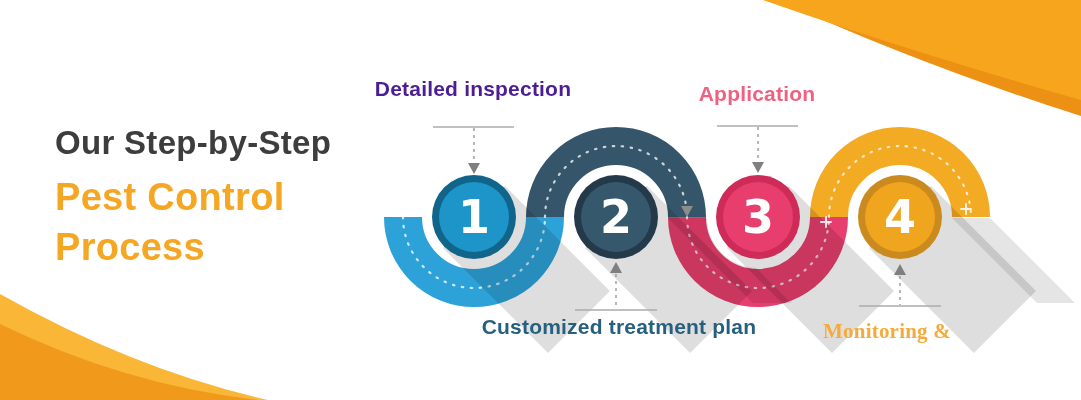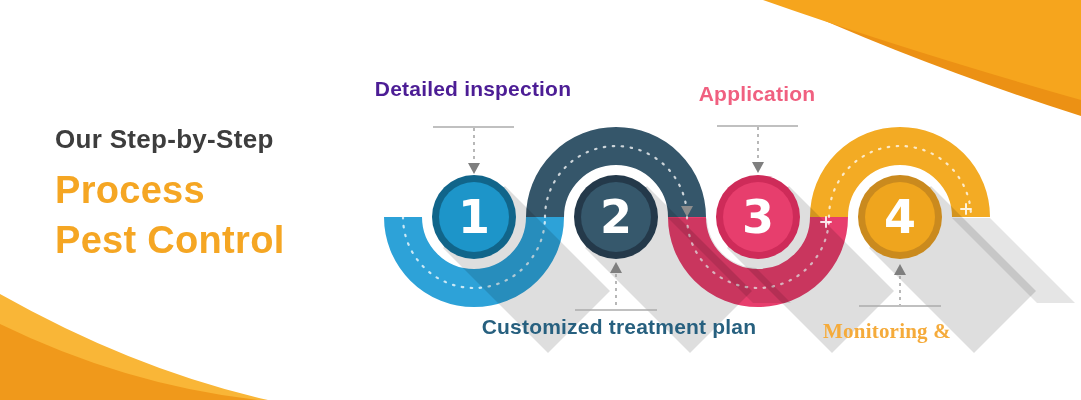--- a/index.html
+++ b/index.html
@@ -9,21 +9,21 @@
     background:#ffffff;
     overflow:hidden;
     font-family:"Liberation Sans",sans-serif;
   }
   .canvas svg{position:absolute;left:0;top:0;}
   .title{
     position:absolute;left:55px;top:126px;
     line-height:1;
   }
   .title .t1{
-    font-size:26px;font-weight:600;color:#3D3D3D;letter-spacing:.3px;
+    font-size:33px;font-weight:600;color:#3D3D3D;letter-spacing:.3px;
     margin-bottom:13px;
   }
   .title .t2{
     font-size:38px;font-weight:700;color:#F5A623;letter-spacing:.3px;
     line-height:50px;
   }
   .step-label{
     position:absolute;width:300px;text-align:center;
     font-size:21px;font-weight:600;line-height:22px;letter-spacing:.2px;
   }
@@ -115,22 +115,22 @@
     </g>
     <g>
       <polygon points="894,275 906,275 900,264" fill="#7F7F7F"></polygon>
       <line x1="900" y1="276" x2="900" y2="305" stroke="#9A9A9A" stroke-width="1.4" stroke-dasharray="3 4"></line>
       <line x1="859" y1="306" x2="941" y2="306" stroke="#ABABAB" stroke-width="1.5"></line>
     </g>
   </svg>
 
   <div class="title">
     <div class="t1">Our Step-by-Step</div>
+    <div class="t2">Pest Control</div>
     <div class="t2">Process</div>
-    <div class="t2">Pest Control</div>
   </div>
 
   <div class="step-label lbl-1">
     <span>Detailed inspection</span>
   </div>
   <div class="step-label lbl-2">
     <span>Customized treatment plan</span>
   </div>
   <div class="step-label lbl-3">
     <br>

